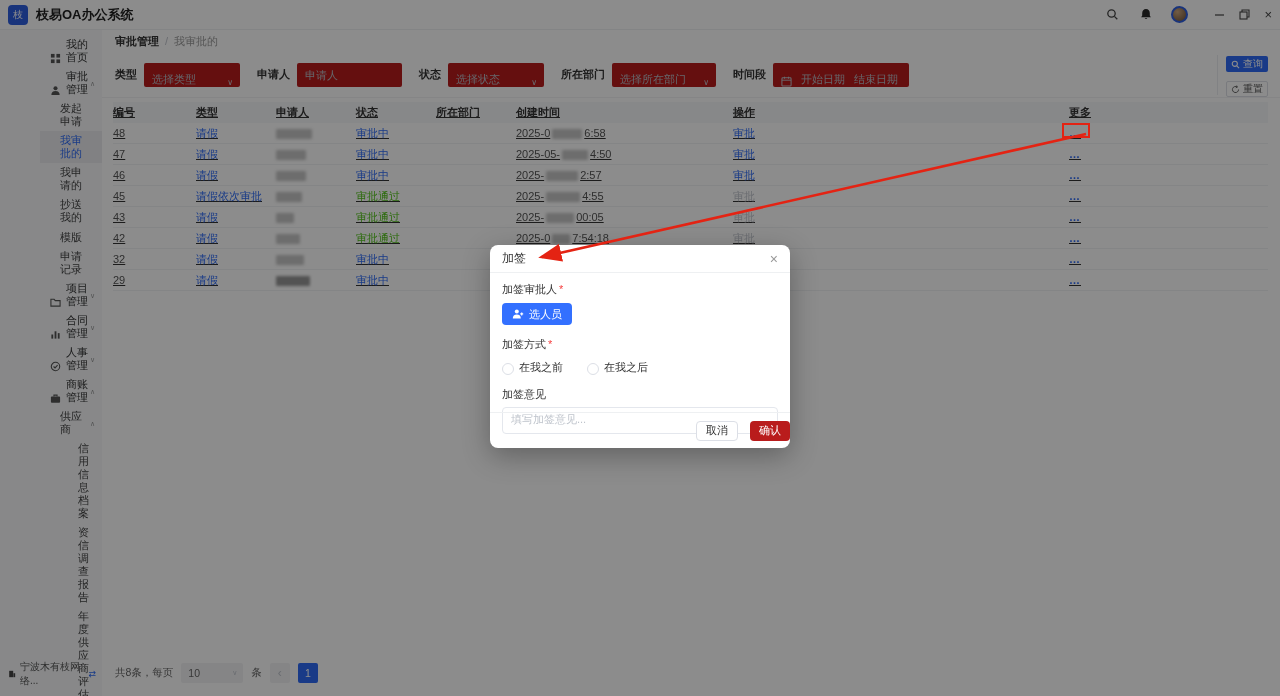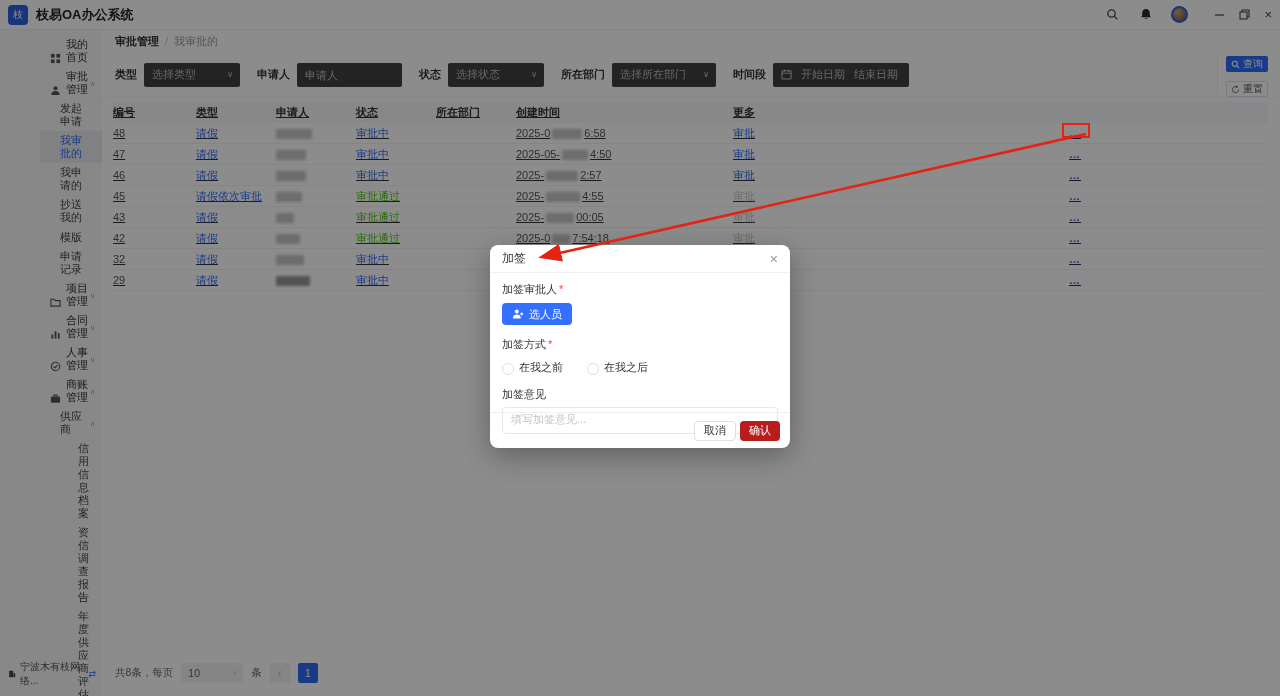--- a/index.html
+++ b/index.html
@@ -40,22 +40,22 @@
   .breadcrumb { height:22px; display:flex; align-items:center; padding-left:13px; gap:6px; font-size:11px; }
   .bc-parent { color:#333; font-weight:bold; }
   .bc-sep { color:#c0c4cc; }
   .bc-current { color:#999; }
 
   
   .filterbar { position:relative; height:46px; display:flex; align-items:center; padding-left:13px; gap:17px;
                border-bottom:1px solid #f2f3f5; }
   .fgroup { display:flex; align-items:center; gap:7px; }
   .flabel { color:#333; font-weight:bold; white-space:nowrap; }
-  .fselect, .finput, .frange { height:24px; background:#404040; border:none; border-radius:2px;
-               display:flex; align-items:center; padding:0 8px; color:#b8bcc4; position:relative; }
+  .fselect, .finput, .frange { height:24px; background:#b91c1c; border:none; border-radius:2px;
+               display:flex; align-items:flex-end; padding:0 8px; color:#b8bcc4; position:relative; }
   .fselect { width:96px; cursor:pointer; }
   .fselect.wide { width:104px; }
   .fselect .chev { position:absolute; right:7px; font-size:8px; color:#c0c4cc; }
   .finput { width:105px; font-family:inherit; font-size:11px; }
   .finput::placeholder { color:#b8bcc4; }
   .frange { width:136px; gap:9px; }
   .vdiv { position:absolute; right:62px; top:3px; height:40px; border-left:1px solid #ebedf0; }
   .btn-col { position:absolute; right:12px; top:4px; display:flex; flex-direction:column; gap:9px; }
   .btn-search { height:16px; width:42px; background:#2e6bf6; color:#fff; border:none; border-radius:2px;
                 font-size:10px; display:flex; align-items:center; justify-content:center; gap:3px; cursor:pointer; font-family:inherit; }
@@ -106,21 +106,21 @@
   .radio { display:flex; align-items:flex-end; gap:5px; cursor:pointer; }
   .radio .dot { width:12px; height:12px; border:1px solid #dcdfe6; border-radius:50%; background:#fff; }
   .m-opinion { margin-top:12px; }
   .ta-wrap { position:relative; margin-top:5px; }
   .m-textarea { width:100%; height:27px; border:1px solid #e4e7ed; border-radius:4px; padding:4px 8px;
                 font-size:11px; font-family:inherit; color:#333; resize:none; outline:none; }
   .m-textarea::placeholder { color:#bfc4cc; }
   .ta-handle { position:absolute; right:3px; bottom:5px; width:7px; height:7px;
                background:linear-gradient(135deg, transparent 50%, #ccc 50%, #ccc 58%, transparent 58%, transparent 72%, #ccc 72%, #ccc 80%, transparent 80%); }
   .m-foot { position:absolute; left:0; right:0; bottom:0; height:36px; border-top:1px solid #eef0f2;
-            display:flex; align-items:center; justify-content:flex-end; gap:4px; padding-right:10px; }
+            display:flex; align-items:center; justify-content:flex-end; gap:12px; padding-right:0; }
   .btn-cancel { height:20px; padding:0 9px; background:#fff; border:1px solid #dcdfe6; border-radius:4px;
                 font-size:11px; color:#333; cursor:pointer; font-family:inherit; }
   .btn-confirm { height:20px; padding:0 9px; background:#b91c1c; border:none; border-radius:4px;
                  font-size:11px; color:#fff; cursor:pointer; font-family:Liberation Sans, sans-serif; }
 
   
   .annot-box { position:absolute; left:1062px; top:123px; width:28px; height:15px;
                border:2px solid #e42313; z-index:30; pointer-events:none; }
   .annot-arrow { position:absolute; inset:0; z-index:30; pointer-events:none; }
 </style>
@@ -376,20 +376,21 @@
     </div>
 
     <div class="table">
       <div class="thead" id="thead">
           <div>编号</div>
           <div>类型</div>
           <div>申请人</div>
           <div>状态</div>
           <div>所在部门</div>
           <div>创建时间</div>
+          <div>操作</div>
           <div>更多</div>
         </div>
       <div id="tbody">
           <div class="trow">
             <div>48</div>
             <div><span class="link">请假</span></div>
             <div><span class="blur-block" style="width: 36px;"></span></div>
             <div><span class="status-pending">审批中</span></div>
             <div></div>
             <div class="timecell"><span>2025-0</span><span class="blur-block" style="width: 30px;"></span><span>6:58</span></div>

